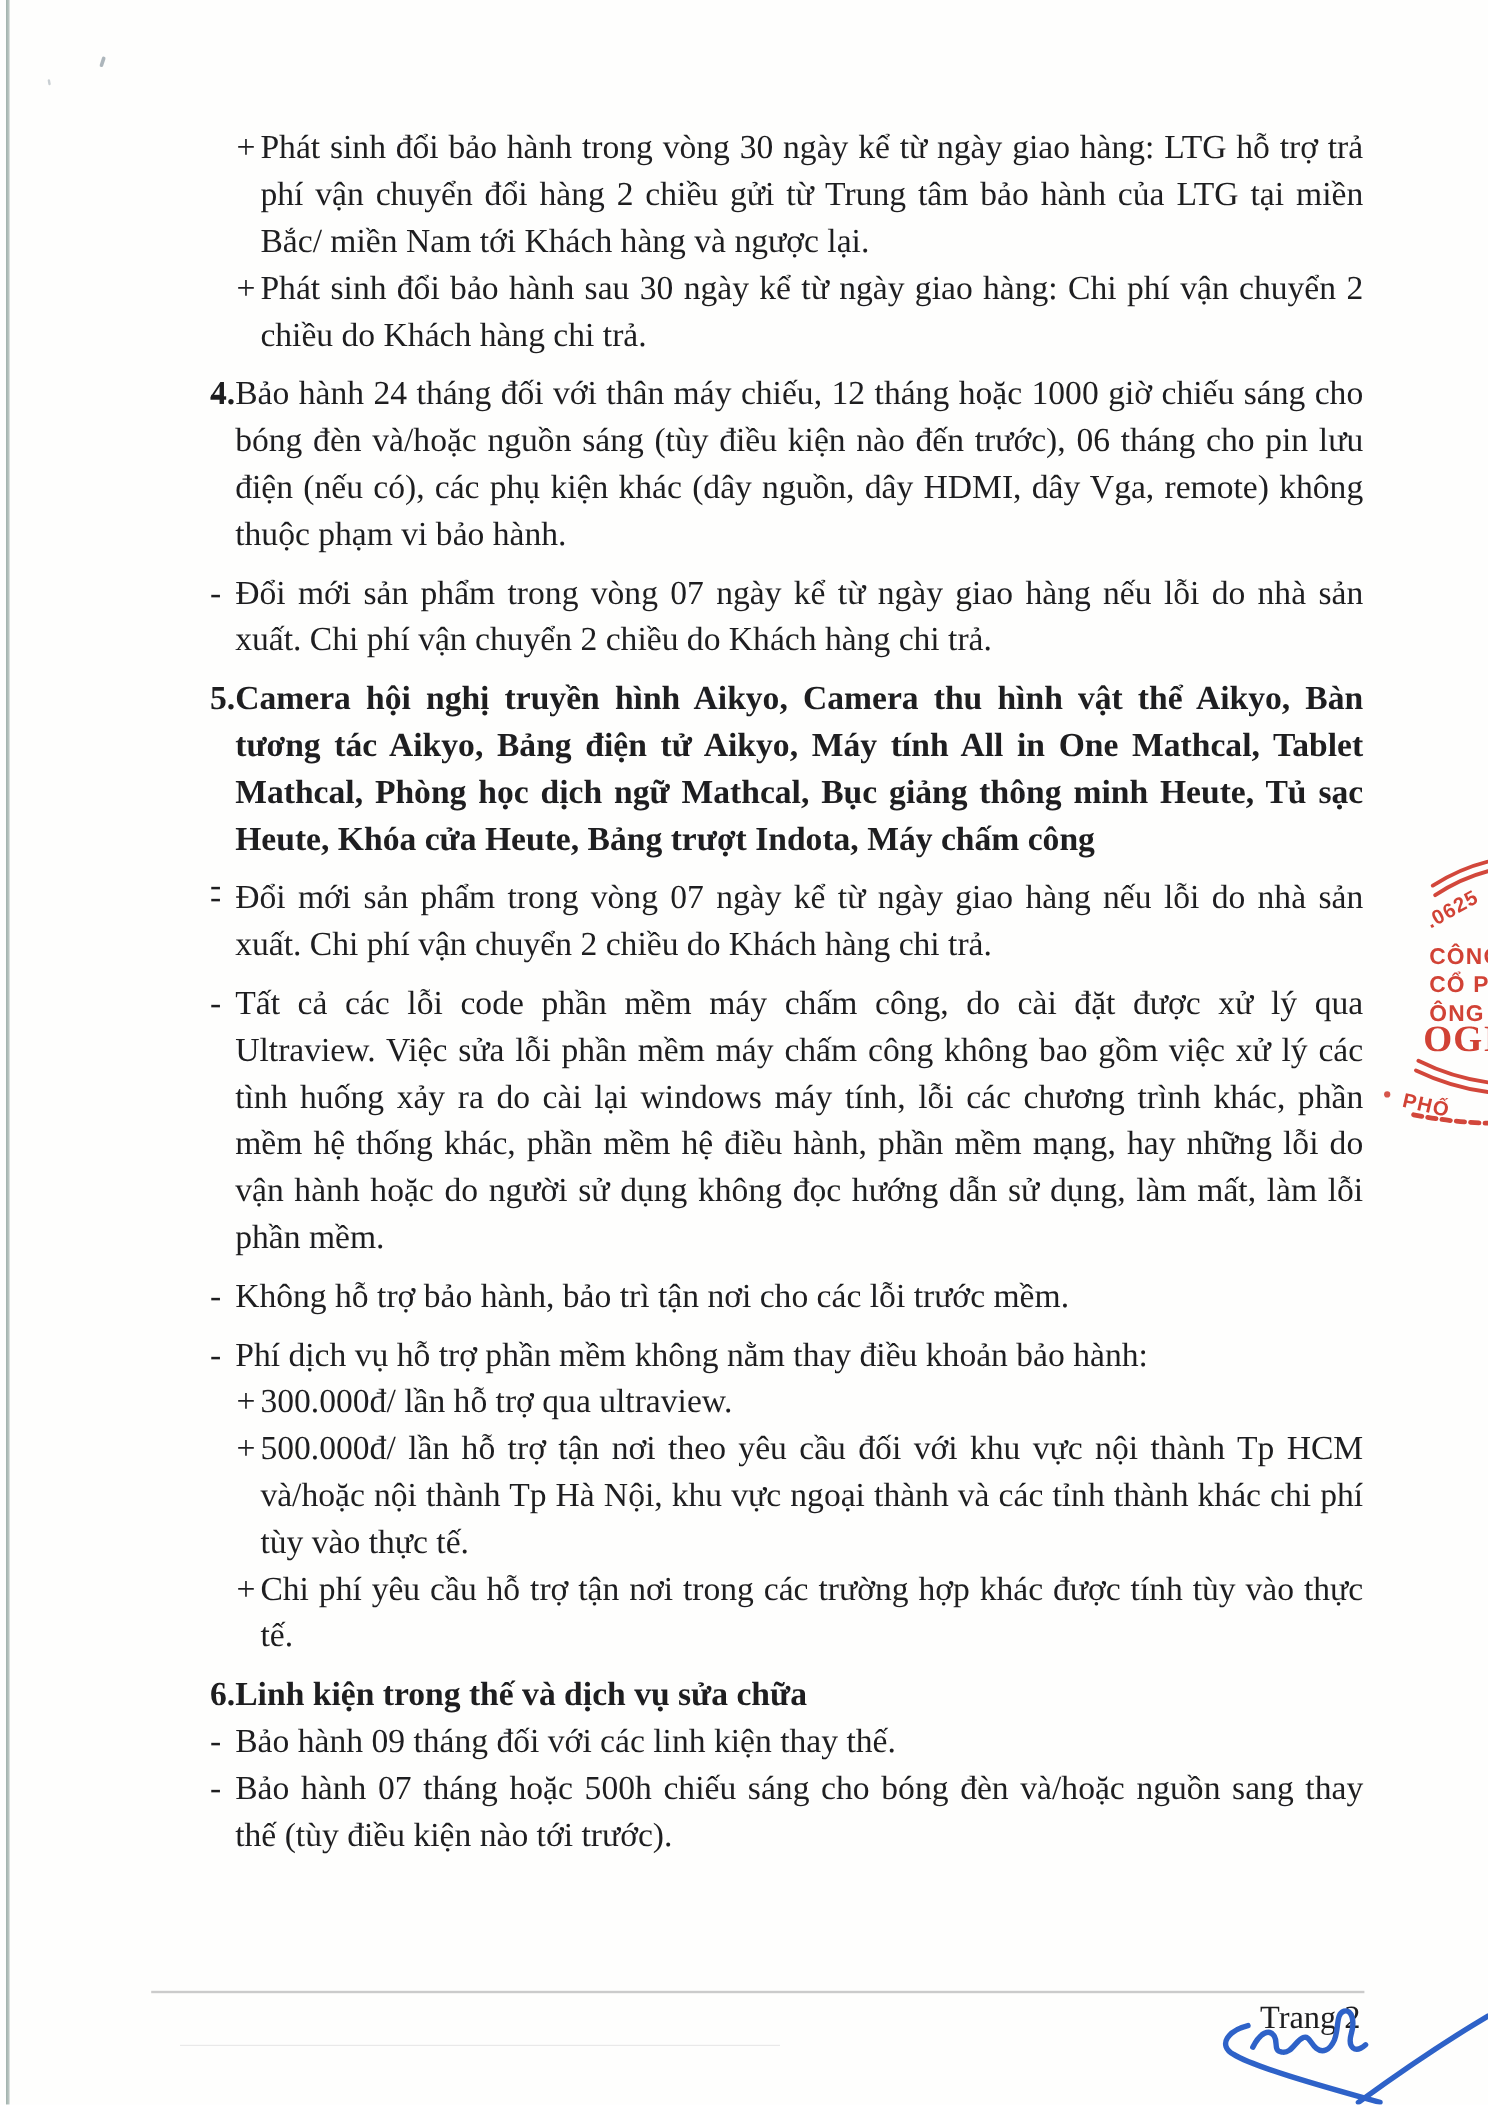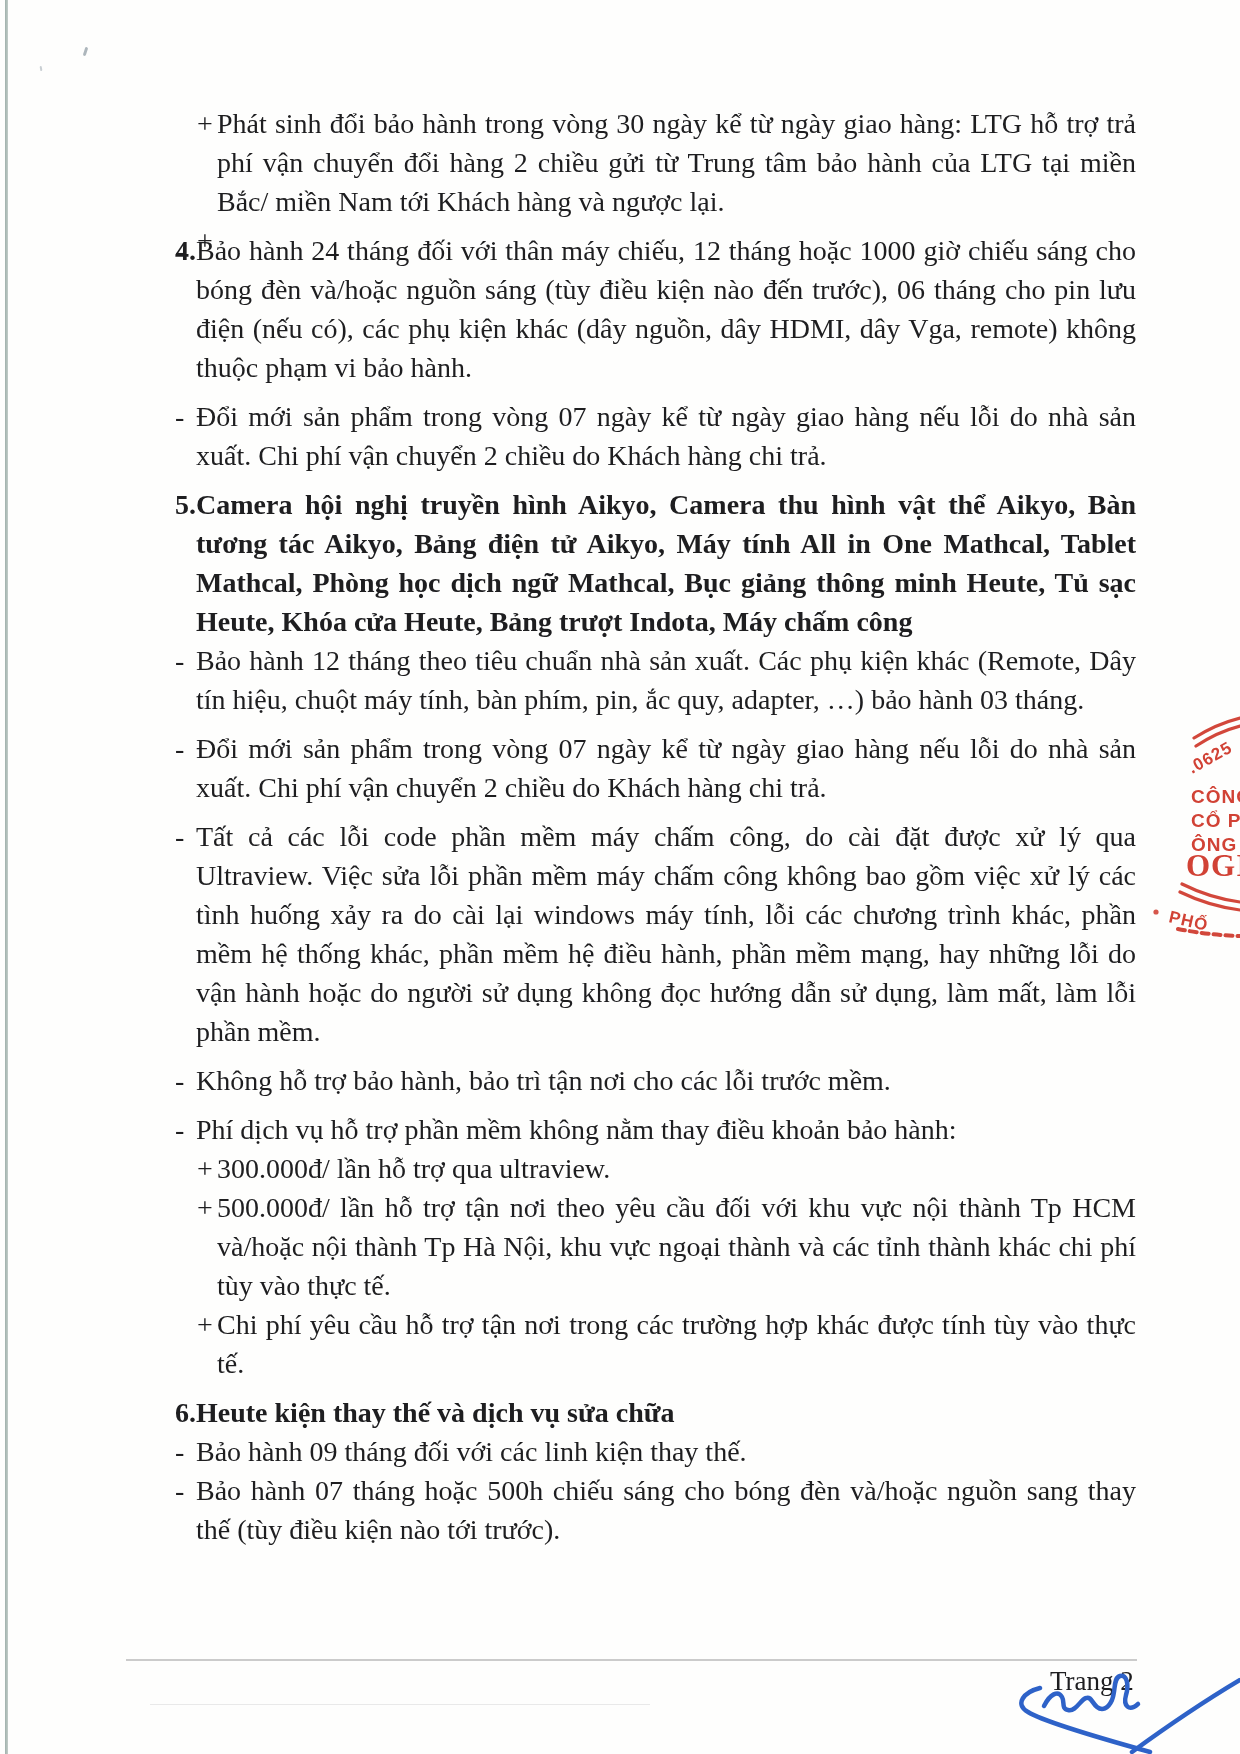--- a/index.html
+++ b/index.html
@@ -54,41 +54,41 @@
   <div class="speck b"></div>
 
   <div class="content">
 
     <div class="para plus">
       <span class="marker">+</span>
       <span>Phát sinh đổi bảo hành trong vòng 30 ngày kể từ ngày giao hàng: LTG hỗ trợ trả phí vận chuyển đổi hàng 2 chiều gửi từ Trung tâm bảo hành của LTG tại miền Bắc/ miền Nam tới Khách hàng và ngược lại.</span>
     </div>
     <div class="para plus">
       <span class="marker">+</span>
+      <span>Phát sinh đổi bảo hành sau 30 ngày kể từ ngày giao hàng: Chi phí vận chuyển 2 chiều do Khách hàng chi trả.</span>
     </div>
 
     <div class="para heading gap">
       <span class="marker">4.</span>
     </div>
     <div class="para">
       <span class="marker">-</span>
       <span>Bảo hành 24 tháng đối với thân máy chiếu, 12 tháng hoặc 1000 giờ chiếu sáng cho bóng đèn và/hoặc nguồn sáng (tùy điều kiện nào đến trước), 06 tháng cho pin lưu điện (nếu có), các phụ kiện khác (dây nguồn, dây HDMI, dây Vga, remote) không thuộc phạm vi bảo hành.</span>
     </div>
     <div class="para gap">
       <span class="marker">-</span>
       <span>Đổi mới sản phẩm trong vòng 07 ngày kể từ ngày giao hàng nếu lỗi do nhà sản xuất. Chi phí vận chuyển 2 chiều do Khách hàng chi trả.</span>
     </div>
 
     <div class="para heading gap">
       <span class="marker">5.</span>
       <span>Camera hội nghị truyền hình Aikyo, Camera thu hình vật thể Aikyo, Bàn tương tác Aikyo, Bảng điện tử Aikyo, Máy tính All in One Mathcal, Tablet Mathcal, Phòng học dịch ngữ Mathcal, Bục giảng thông minh Heute, Tủ sạc Heute, Khóa cửa Heute, Bảng trượt Indota, Máy chấm công</span>
     </div>
     <div class="para">
       <span class="marker">-</span>
-      <span>Bảo hành 12 tháng theo tiêu chuẩn nhà sản xuất. Các phụ kiện khác (Remote, Dây tín hiệu, chuột máy tính, bàn phím, pin, ắc quy, adapter, …) bảo hành 03 tháng.</span>
     </div>
     <div class="para gap">
       <span class="marker">-</span>
       <span>Đổi mới sản phẩm trong vòng 07 ngày kể từ ngày giao hàng nếu lỗi do nhà sản xuất. Chi phí vận chuyển 2 chiều do Khách hàng chi trả.</span>
     </div>
     <div class="para gap">
       <span class="marker">-</span>
       <span>Tất cả các lỗi code phần mềm máy chấm công, do cài đặt được xử lý qua Ultraview. Việc sửa lỗi phần mềm máy chấm công không bao gồm việc xử lý các tình huống xảy ra do cài lại windows máy tính, lỗi các chương trình khác, phần mềm hệ thống khác, phần mềm hệ điều hành, phần mềm mạng, hay những lỗi do vận hành hoặc do người sử dụng không đọc hướng dẫn sử dụng, làm mất, làm lỗi phần mềm.</span>
     </div>
     <div class="para gap">
@@ -107,21 +107,21 @@
       <span class="marker">+</span>
       <span>500.000đ/ lần hỗ trợ tận nơi theo yêu cầu đối với khu vực nội thành Tp HCM và/hoặc nội thành Tp Hà Nội, khu vực ngoại thành và các tỉnh thành khác chi phí tùy vào thực tế.</span>
     </div>
     <div class="para plus">
       <span class="marker">+</span>
       <span>Chi phí yêu cầu hỗ trợ tận nơi trong các trường hợp khác được tính tùy vào thực tế.</span>
     </div>
 
     <div class="para heading gap">
       <span class="marker">6.</span>
-      <span>Heute kiện thay thế và dịch vụ sửa chữa</span>
+      <span>Linh kiện trong thế và dịch vụ sửa chữa</span>
     </div>
     <div class="para">
       <span class="marker">-</span>
       <span>Bảo hành 09 tháng đối với các linh kiện thay thế.</span>
     </div>
     <div class="para">
       <span class="marker">-</span>
       <span>Bảo hành 07 tháng hoặc 500h chiếu sáng cho bóng đèn và/hoặc nguồn sang thay thế (tùy điều kiện nào tới trước).</span>
     </div>
 

